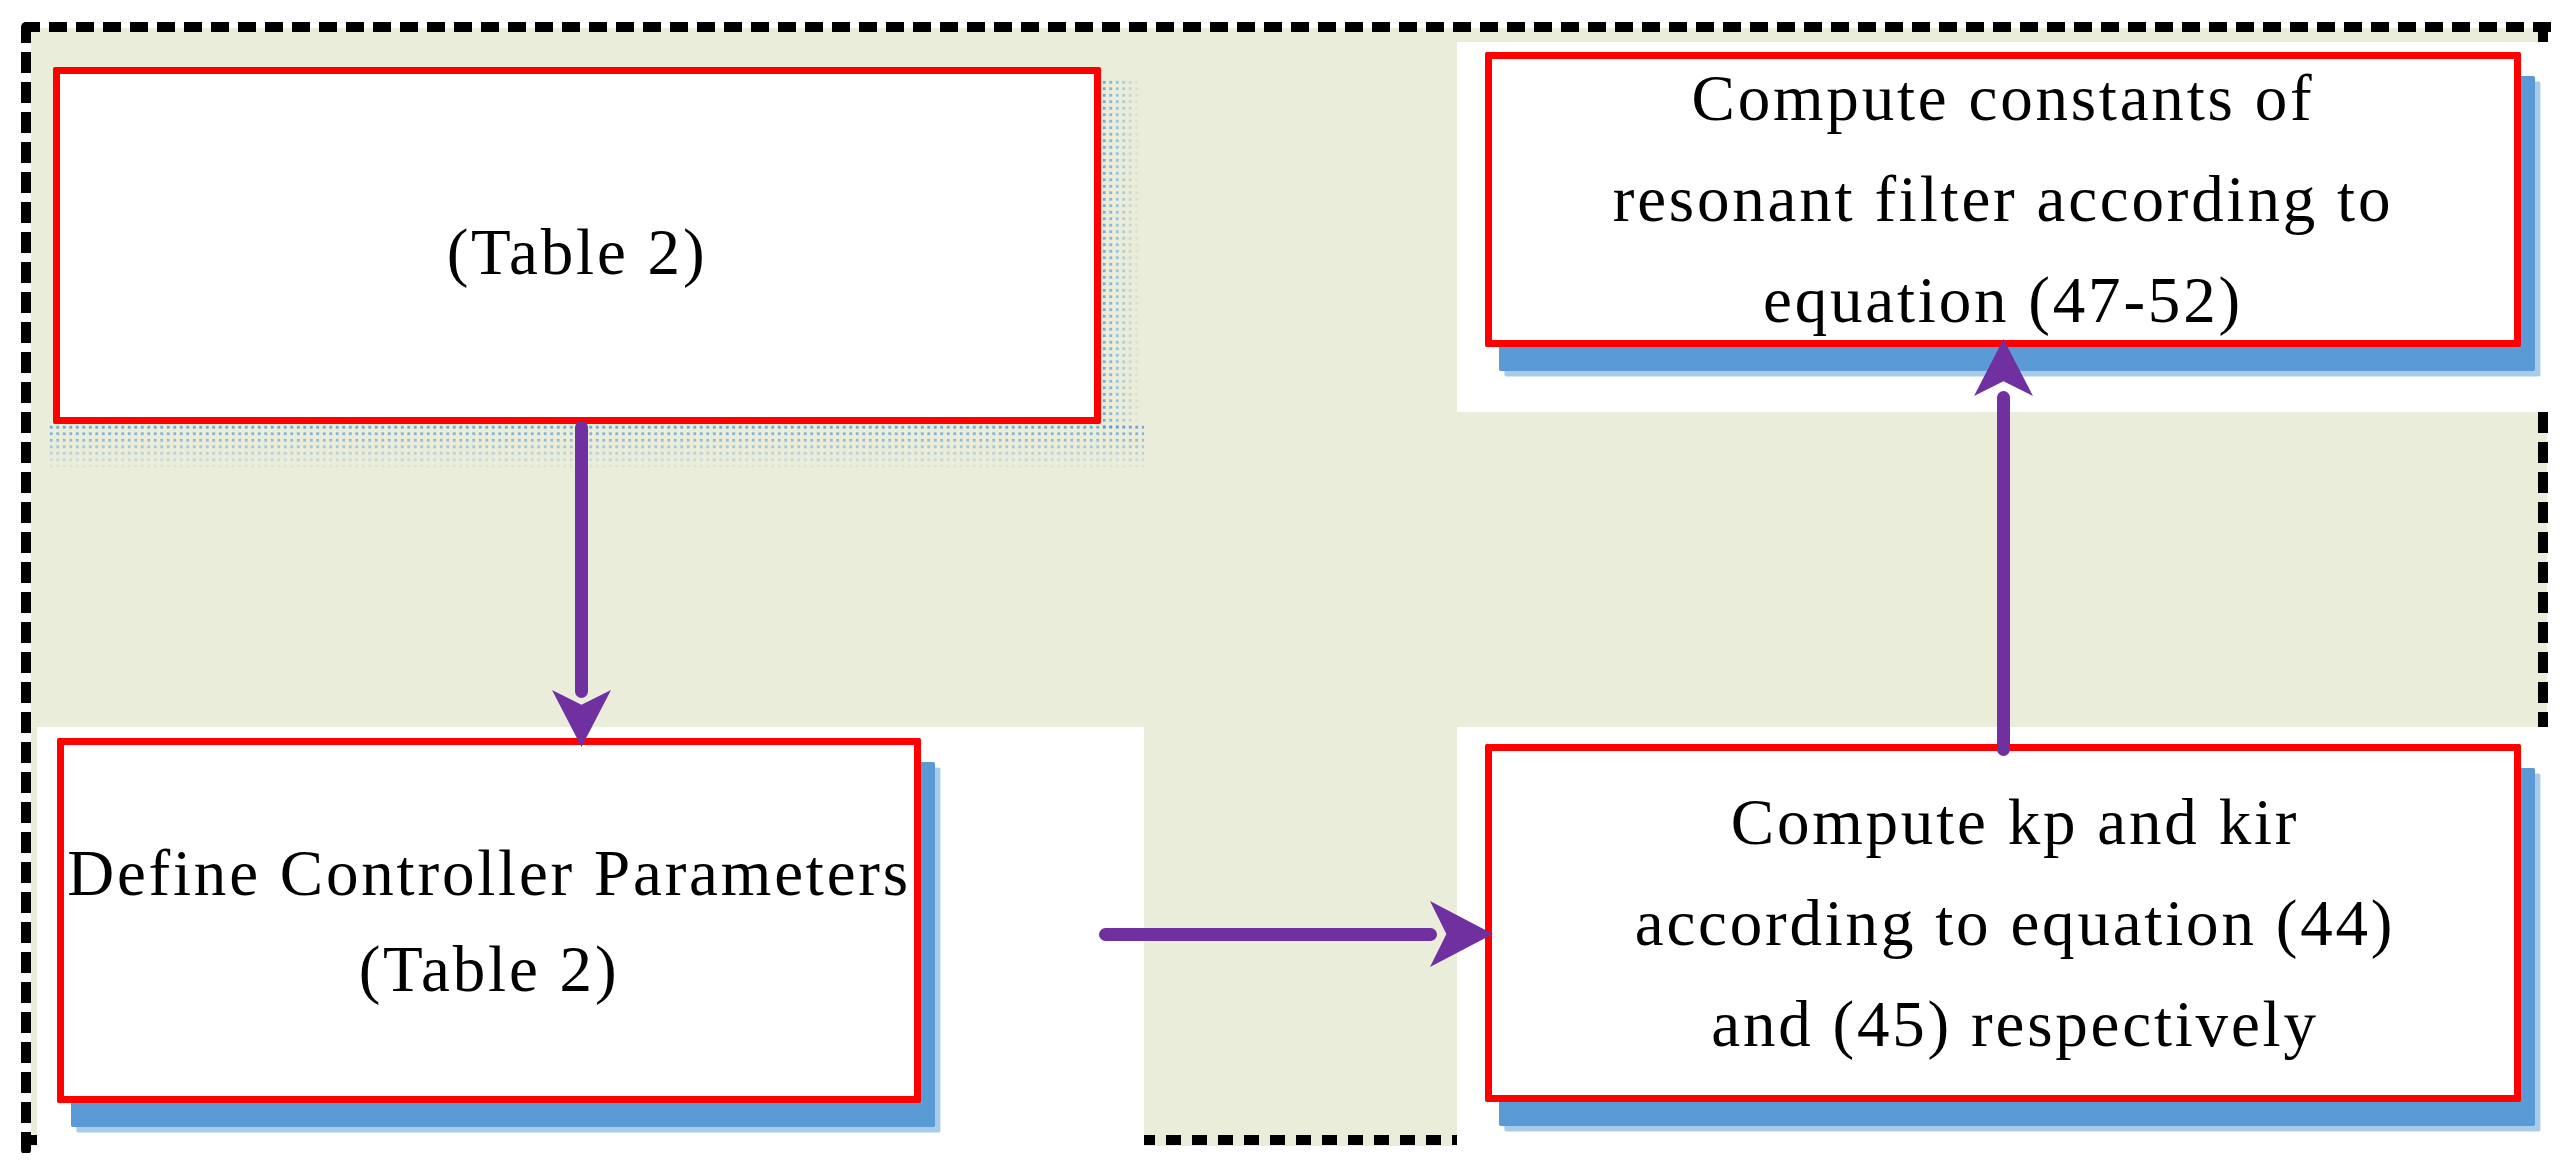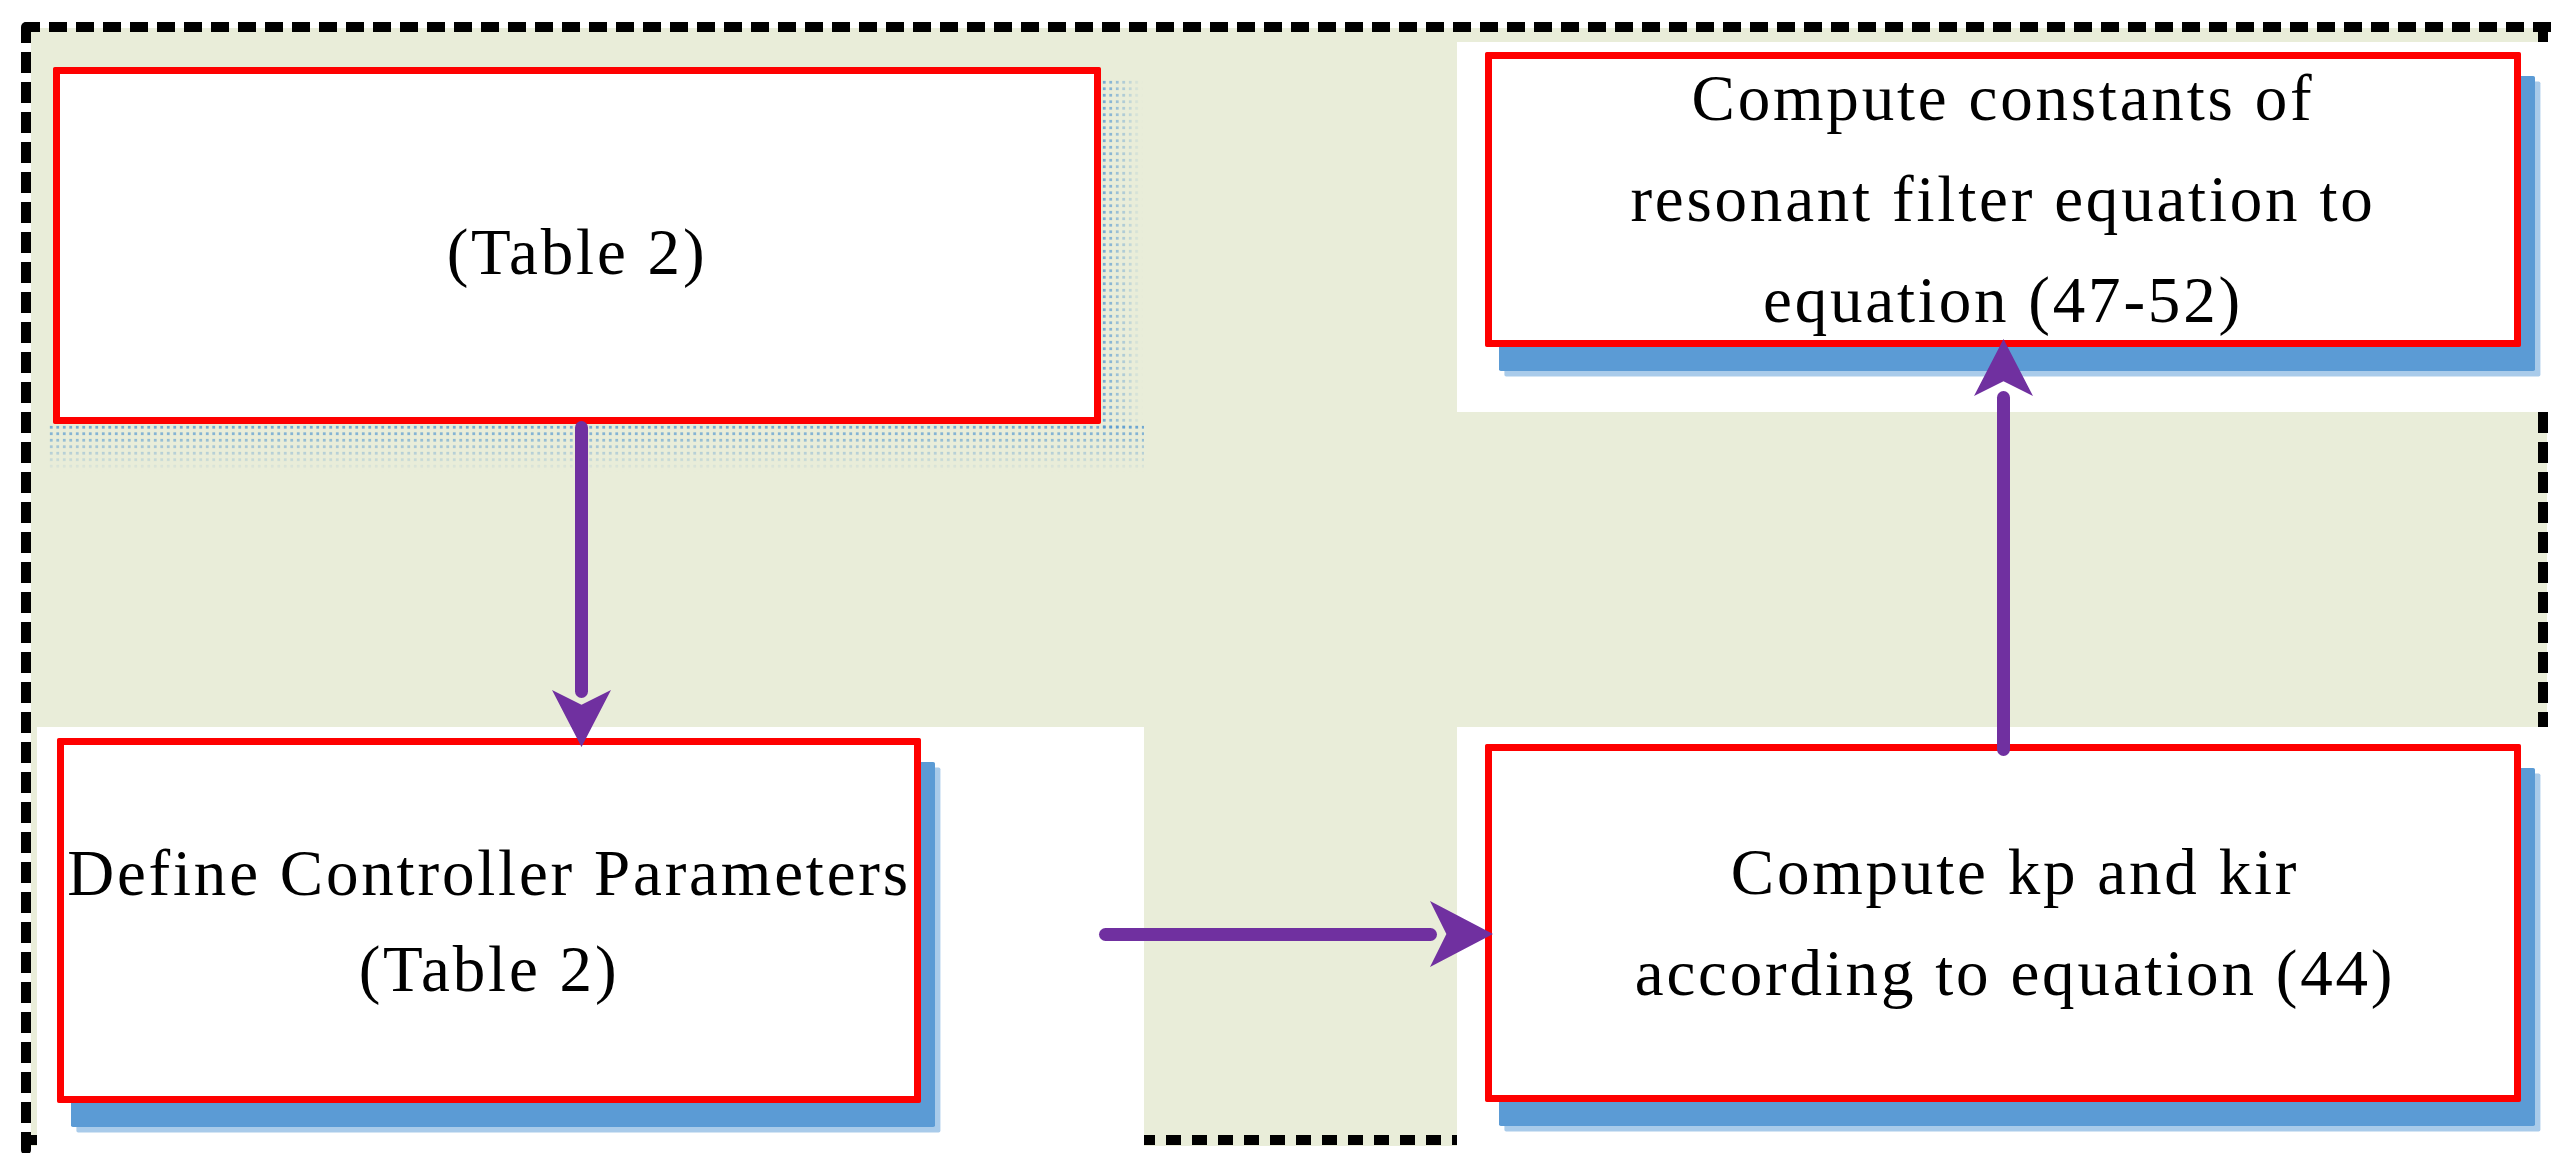--- a/index.html
+++ b/index.html
@@ -124,25 +124,26 @@
   </div>
 
   <div class="box box2 shadowed">
     <div class="line">Define Controller Parameters</div>
     <div class="line">(Table 2)</div>
   </div>
 
   <div class="box box3 shadowed">
     <div class="line">Compute kp and kir</div>
     <div class="line">according to equation (44)</div>
+    <div class="line">and (45) respectively</div>
   </div>
 
   <div class="box box4 shadowed">
     <div class="line">Compute constants of</div>
-    <div class="line">resonant filter equation to</div>
+    <div class="line">resonant filter according to</div>
     <div class="line">equation (47-52)</div>
   </div>
 
   <div class="shaft shaft-down"></div>
   <div class="head head-down"></div>
 
   <div class="shaft shaft-right"></div>
   <div class="head head-right"></div>
 
   <div class="shaft shaft-up"></div>

